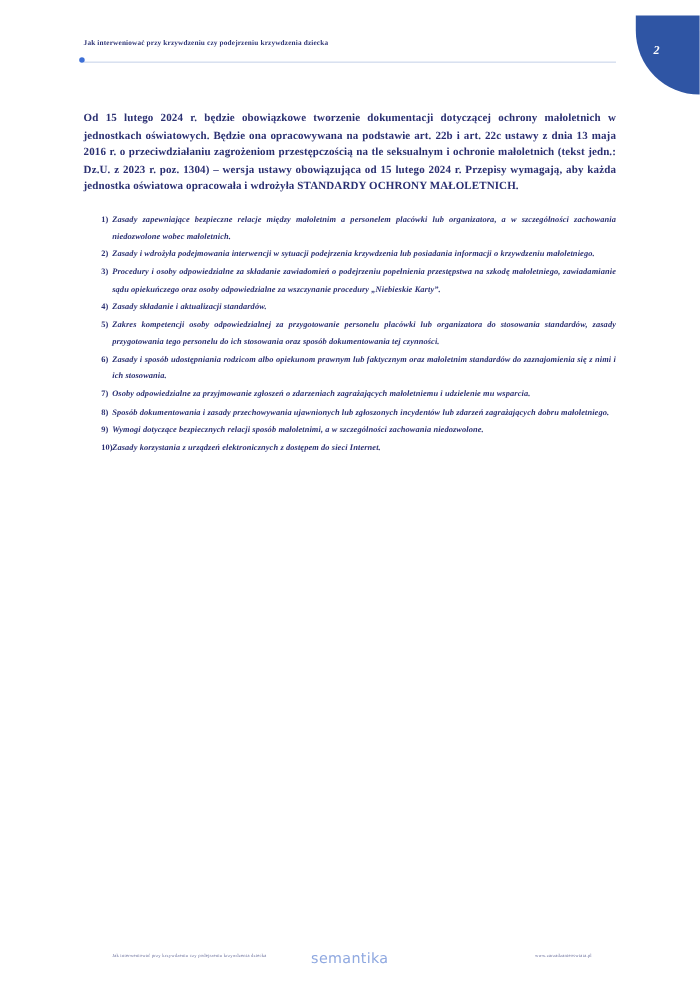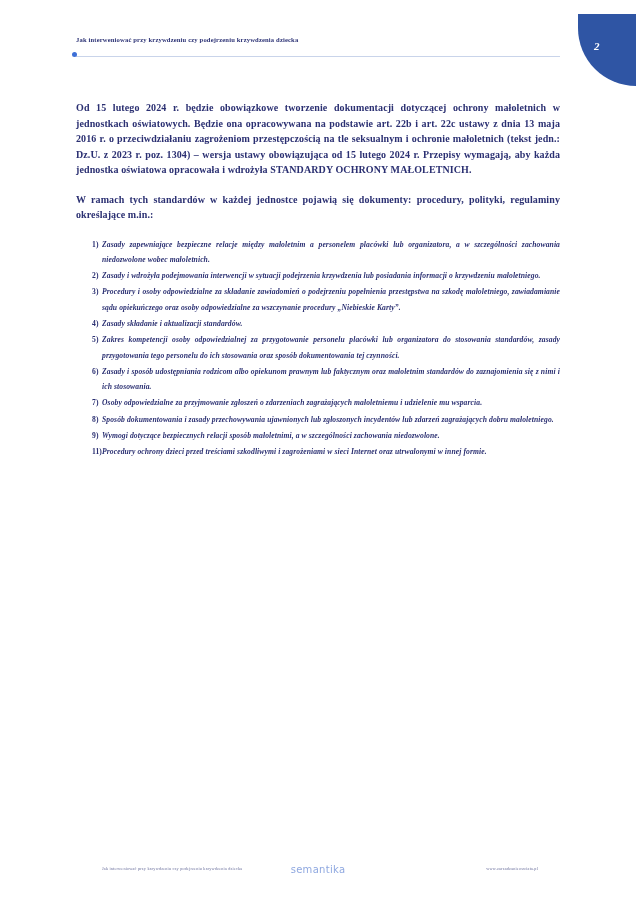--- a/index.html
+++ b/index.html
@@ -130,21 +130,21 @@
     font-size: 4.2px;
     color: #6a6f9c;
     letter-spacing: 0.2px;
     white-space: nowrap;
   }
   .footer-center {
     position: absolute;
     left: 50%;
     transform: translateX(-50%);
     top: 0;
-    font-size: 10px;
+    font-size: 13px;
     color: #8fa8e0;
     letter-spacing: 0.3px;
     font-family: "DejaVu Sans", sans-serif;
   }
   .footer-right {
     position: absolute;
     right: 22px;
     top: 2px;
     font-size: 4.2px;
     color: #6a6f9c;
@@ -162,21 +162,20 @@
     <div class="header-title">Jak interweniować przy krzywdzeniu czy podejrzeniu krzywdzenia dziecka</div>
     <div class="header-rule"></div>
   </div>
 
   <div class="page-badge">
     <div class="num">2</div>
   </div>
 
   <div class="content">
     <p class="para">Od 15 lutego 2024 r. będzie obowiązkowe tworzenie dokumentacji dotyczącej ochrony małoletnich w jednostkach oświatowych. Będzie ona opracowywana na podstawie art. 22b i art. 22c  ustawy z dnia 13 maja 2016 r. o przeciwdziałaniu zagrożeniom przestępczością na tle seksualnym i ochronie małoletnich (tekst jedn.: Dz.U. z 2023 r. poz. 1304) – wersja ustawy obowiązująca od 15 lutego 2024 r. Przepisy wymagają, aby każda jednostka oświatowa opracowała i wdrożyła STANDARDY OCHRONY MAŁOLETNICH.</p>
-    <p class="para">W ramach tych standardów w każdej jednostce pojawią się dokumenty: procedury, polityki, regulaminy określające m.in.:</p>
 
     <ul class="list">
       <li class="list-item">
         <span class="list-num">1)</span>
         <span class="list-text">Zasady zapewniające bezpieczne relacje między małoletnim a personelem placówki lub organizatora, a w szczególności zachowania niedozwolone wobec małoletnich.</span>
       </li>
       <li class="list-item">
         <span class="list-num">2)</span>
         <span class="list-text">Zasady i wdrożyła podejmowania interwencji w sytuacji podejrzenia krzywdzenia lub posiadania informacji o krzywdzeniu małoletniego.</span>
       </li>
@@ -202,22 +201,22 @@
       </li>
       <li class="list-item">
         <span class="list-num">8)</span>
         <span class="list-text">Sposób dokumentowania i zasady przechowywania ujawnionych lub zgłoszonych incydentów lub zdarzeń zagrażających dobru małoletniego.</span>
       </li>
       <li class="list-item">
         <span class="list-num">9)</span>
         <span class="list-text">Wymogi dotyczące bezpiecznych relacji sposób małoletnimi, a w szczególności zachowania niedozwolone.</span>
       </li>
       <li class="list-item">
-        <span class="list-num">11)</span>
-        <span class="list-text">Procedury ochrony dzieci przed treściami szkodliwymi i zagrożeniami w sieci Internet oraz utrwalonymi w innej formie.</span>
+        <span class="list-num">10)</span>
+        <span class="list-text">Zasady korzystania z urządzeń elektronicznych z dostępem do sieci Internet.</span>
       </li>
     </ul>
   </div>
 
   <div class="footer">
     <div class="footer-left">Jak interweniować przy krzywdzeniu czy podejrzeniu krzywdzenia dziecka</div>
     <div class="footer-center">semantika</div>
     <div class="footer-right">www.zarzadzanieoswiata.pl</div>
   </div>
 

